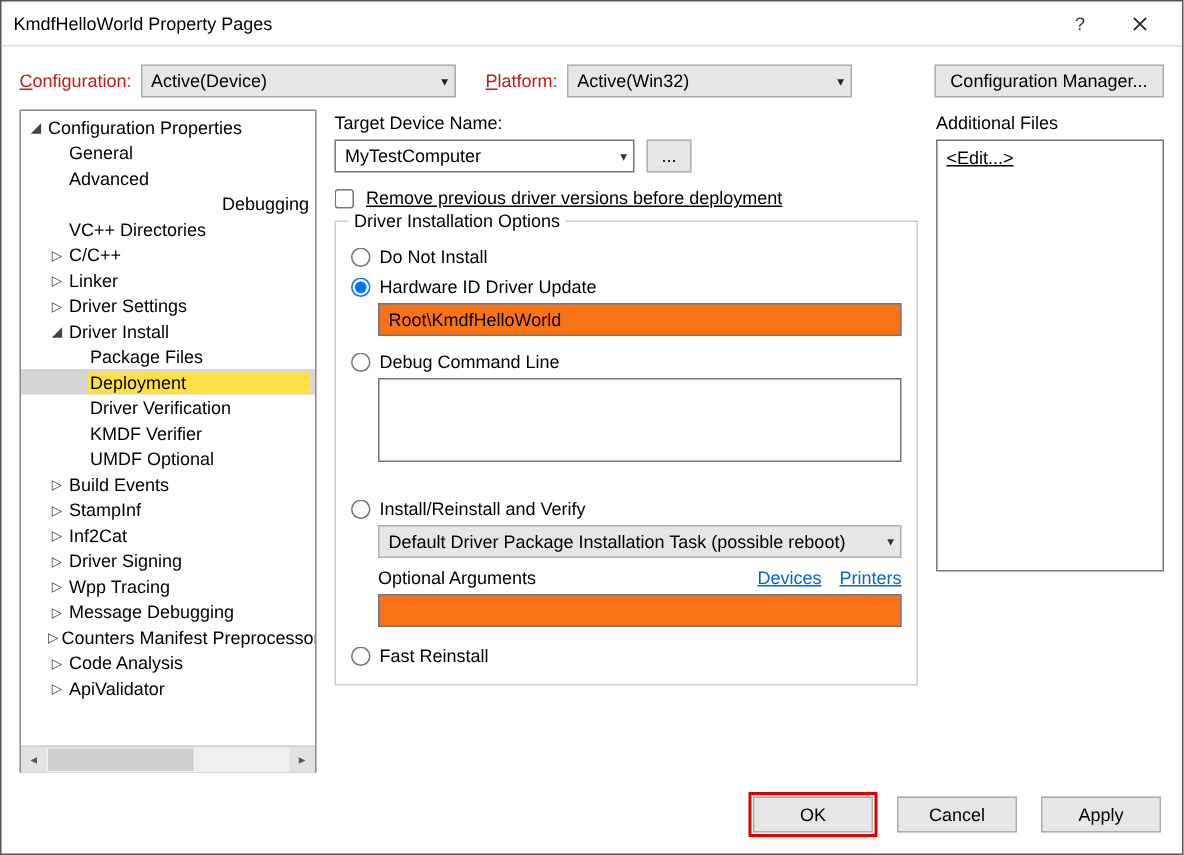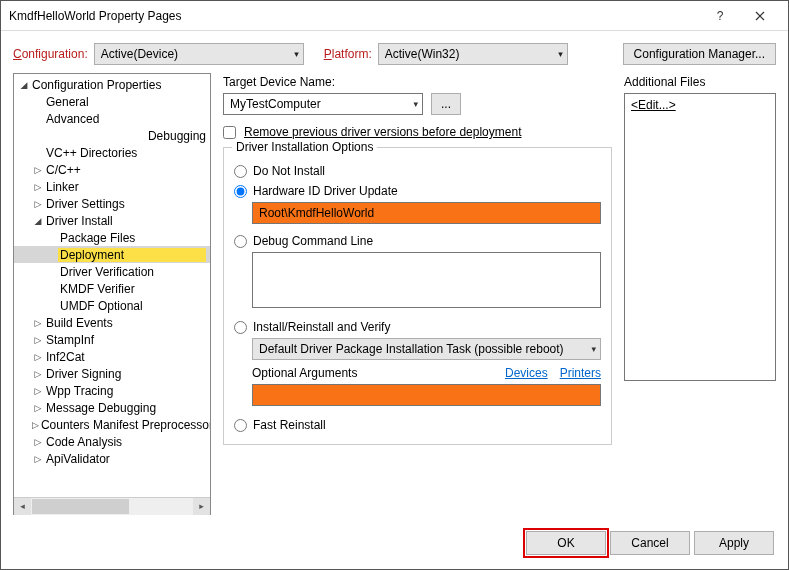--- a/index.html
+++ b/index.html
@@ -39,21 +39,21 @@
 .chkline input { width: 13px; height: 13px; }
 .group { border: 1px solid #ccc; margin-top: 8px; padding: 10px 10px 12px 10px; position: relative; }
 .group .legend { position: absolute; top: -8px; left: 8px; background: #fff; padding: 0 4px; }
 .radioline { display: flex; align-items: center; gap: 6px; margin-top: 6px; }
 .radioline input { width: 13px; height: 13px; }
 .textbox { width: 100%; height: 22px; border: 1px solid #767676; padding: 0 6px; background: #f97316; margin-top: 4px; }
 .tallbox { width: 100%; height: 56px; border: 1px solid #767676; background: #fff; margin-top: 4px; }
 .argrow { display: flex; align-items: center; gap: 12px; margin-top: 6px; }
 .argrow .link { color: #0066cc; text-decoration: underline; }
 .files { border: 1px solid #767676; background: #fff; height: 288px; padding: 4px 6px; color: #000; text-decoration: underline; }
-.footer { display: flex; justify-content: flex-end; gap: 4px; padding: 10px 14px 14px 0; }
+.footer { display: flex; justify-content: flex-end; gap: 16px; padding: 10px 14px 14px 0; }
 .btn { width: 80px; height: 24px; border: 1px solid #adadad; background: #e6e6e6; }
 .btn.ok { outline: 2px solid #d00; outline-offset: 1px; }
 </style>
 </head>
 <body>
 
 <div class="titlebar">
   <div class="title">KmdfHelloWorld Property Pages</div>
   <div class="tbtn">?</div>
   <div class="tbtn">
@@ -212,21 +212,21 @@
           <span>Hardware ID Driver Update</span>
         </div>
         <input class="textbox" style="margin-left: 18px; width: calc(100% - 18px);" value="Root\KmdfHelloWorld">
 
         <div class="radioline" style="margin-top:10px">
           <input type="radio" style="">
           <span>Debug Command Line</span>
         </div>
         <div class="tallbox" style="margin-left:18px;width:calc(100% - 18px)"></div>
 
-        <div class="radioline" style="margin-top:12px">
+        <div class="radioline" style="margin-top:24px">
           <input type="radio" style="">
           <span>Install/Reinstall and Verify</span>
         </div>
         <div class="dd grey" style="margin:4px 0 0 18px">
           <span class="val">Default Driver Package Installation Task (possible reboot)</span>
           <span class="arrow">▾</span>
         </div>
         <div class="argrow" style="margin-left:18px">
           <span>Optional Arguments</span>
           <div style="flex:1"></div>

